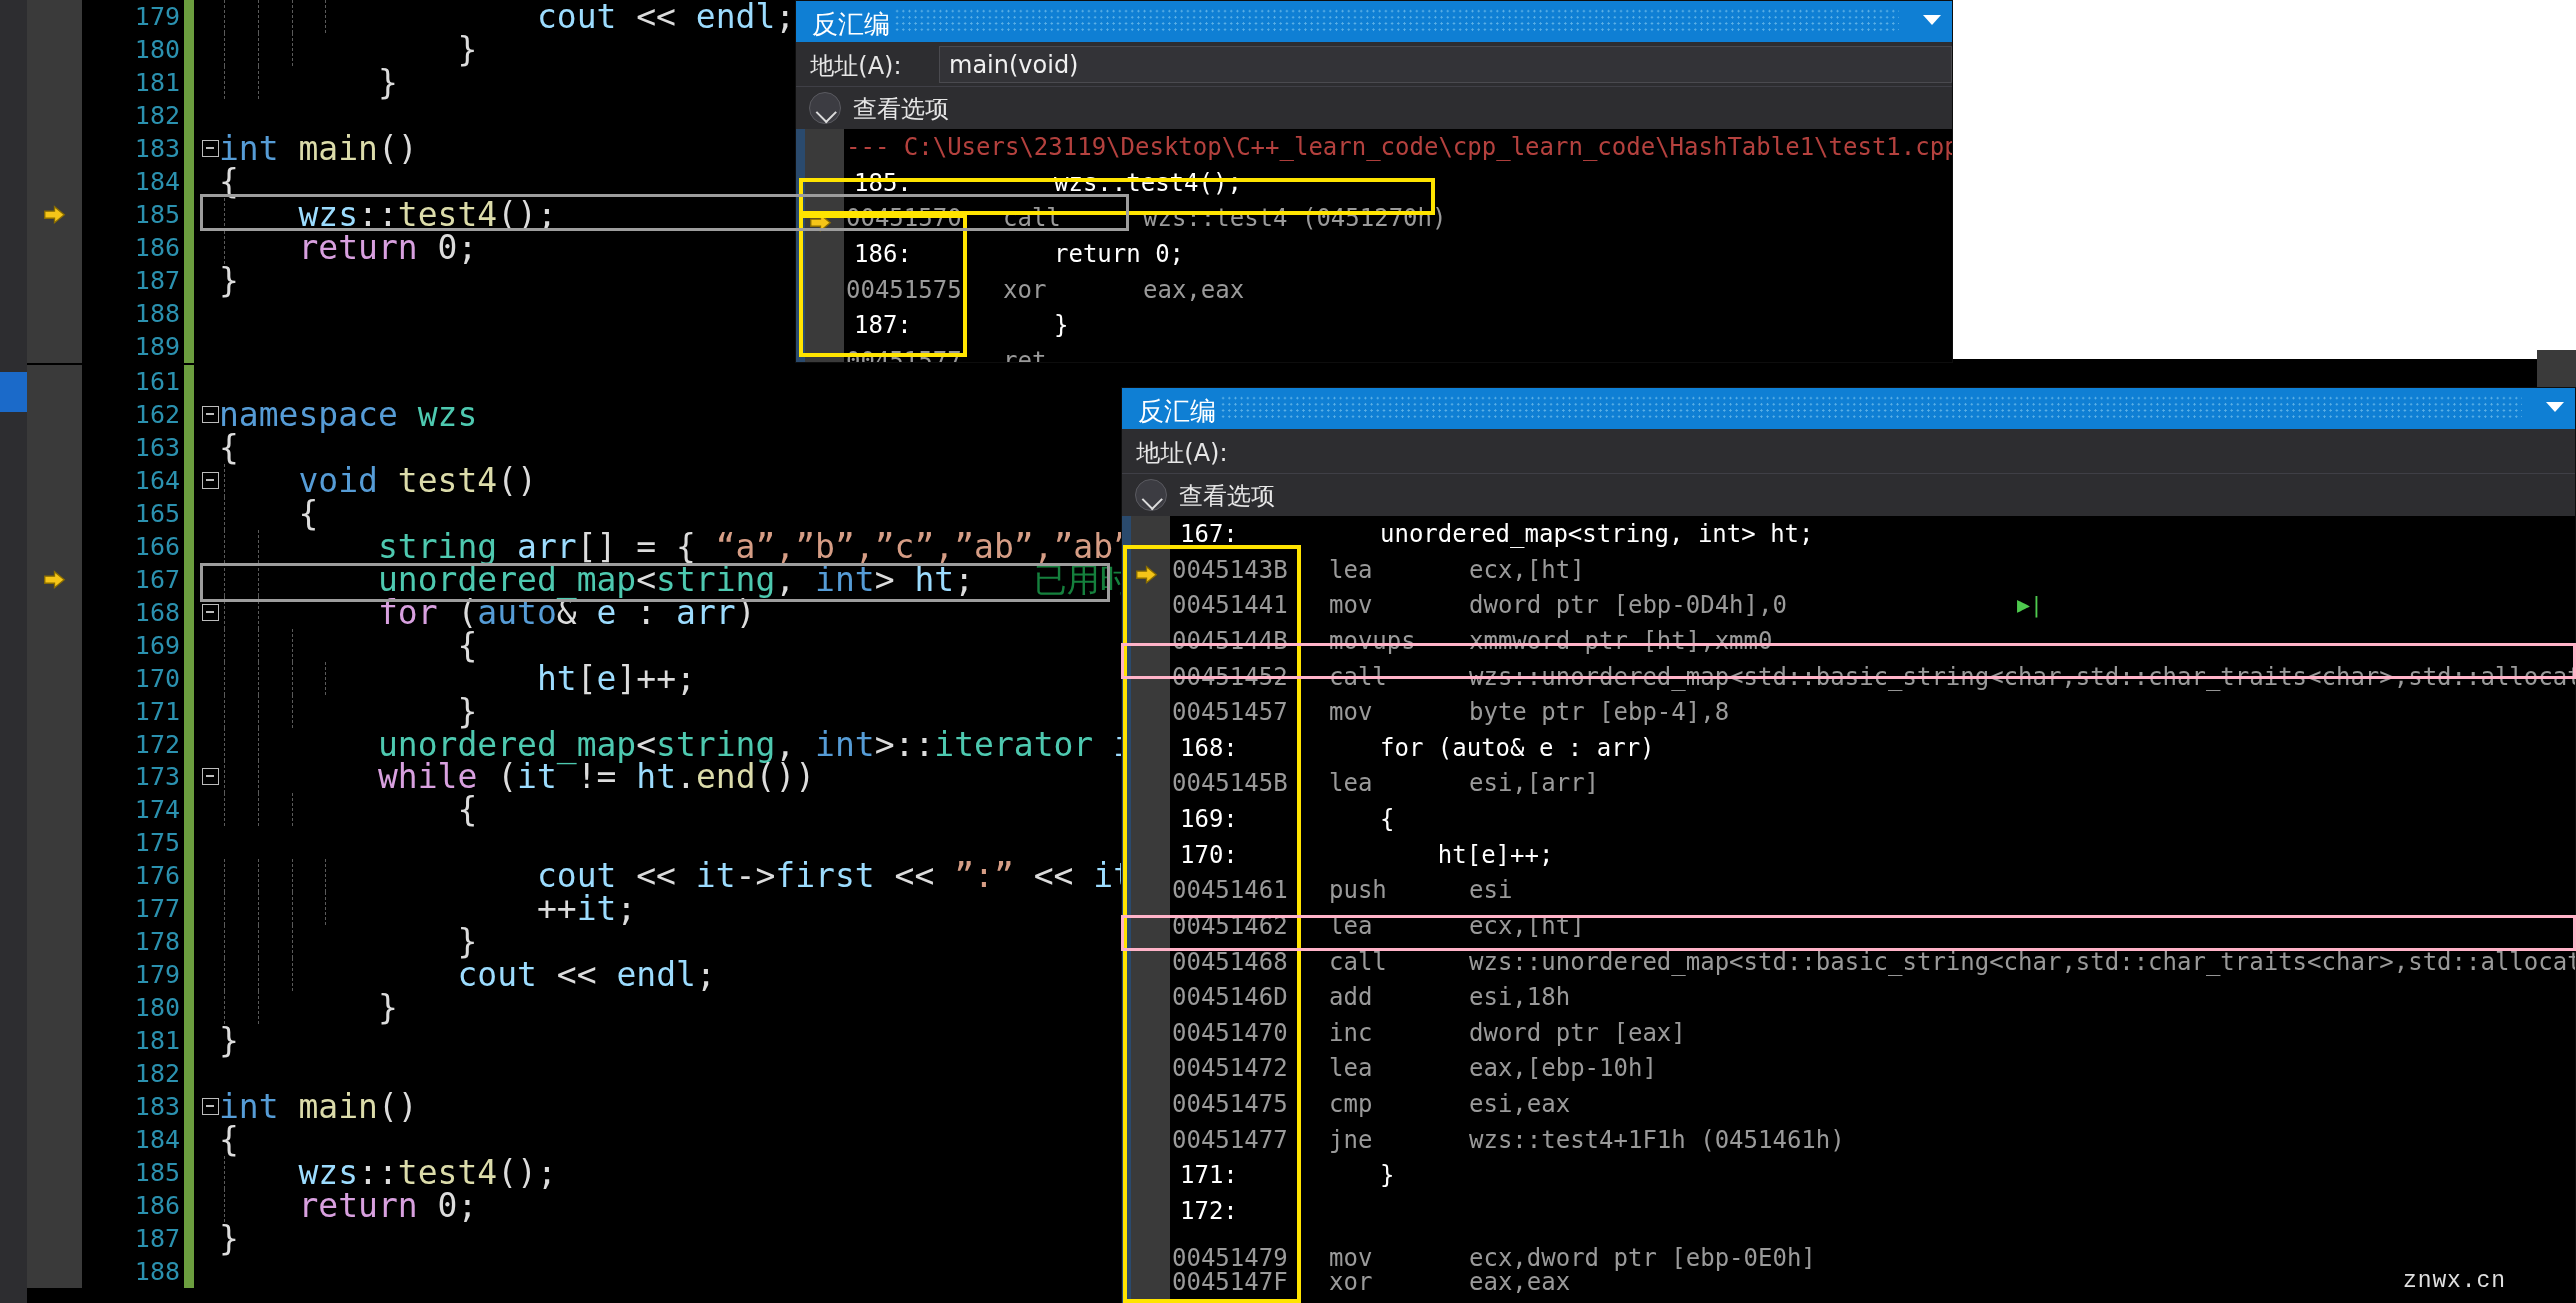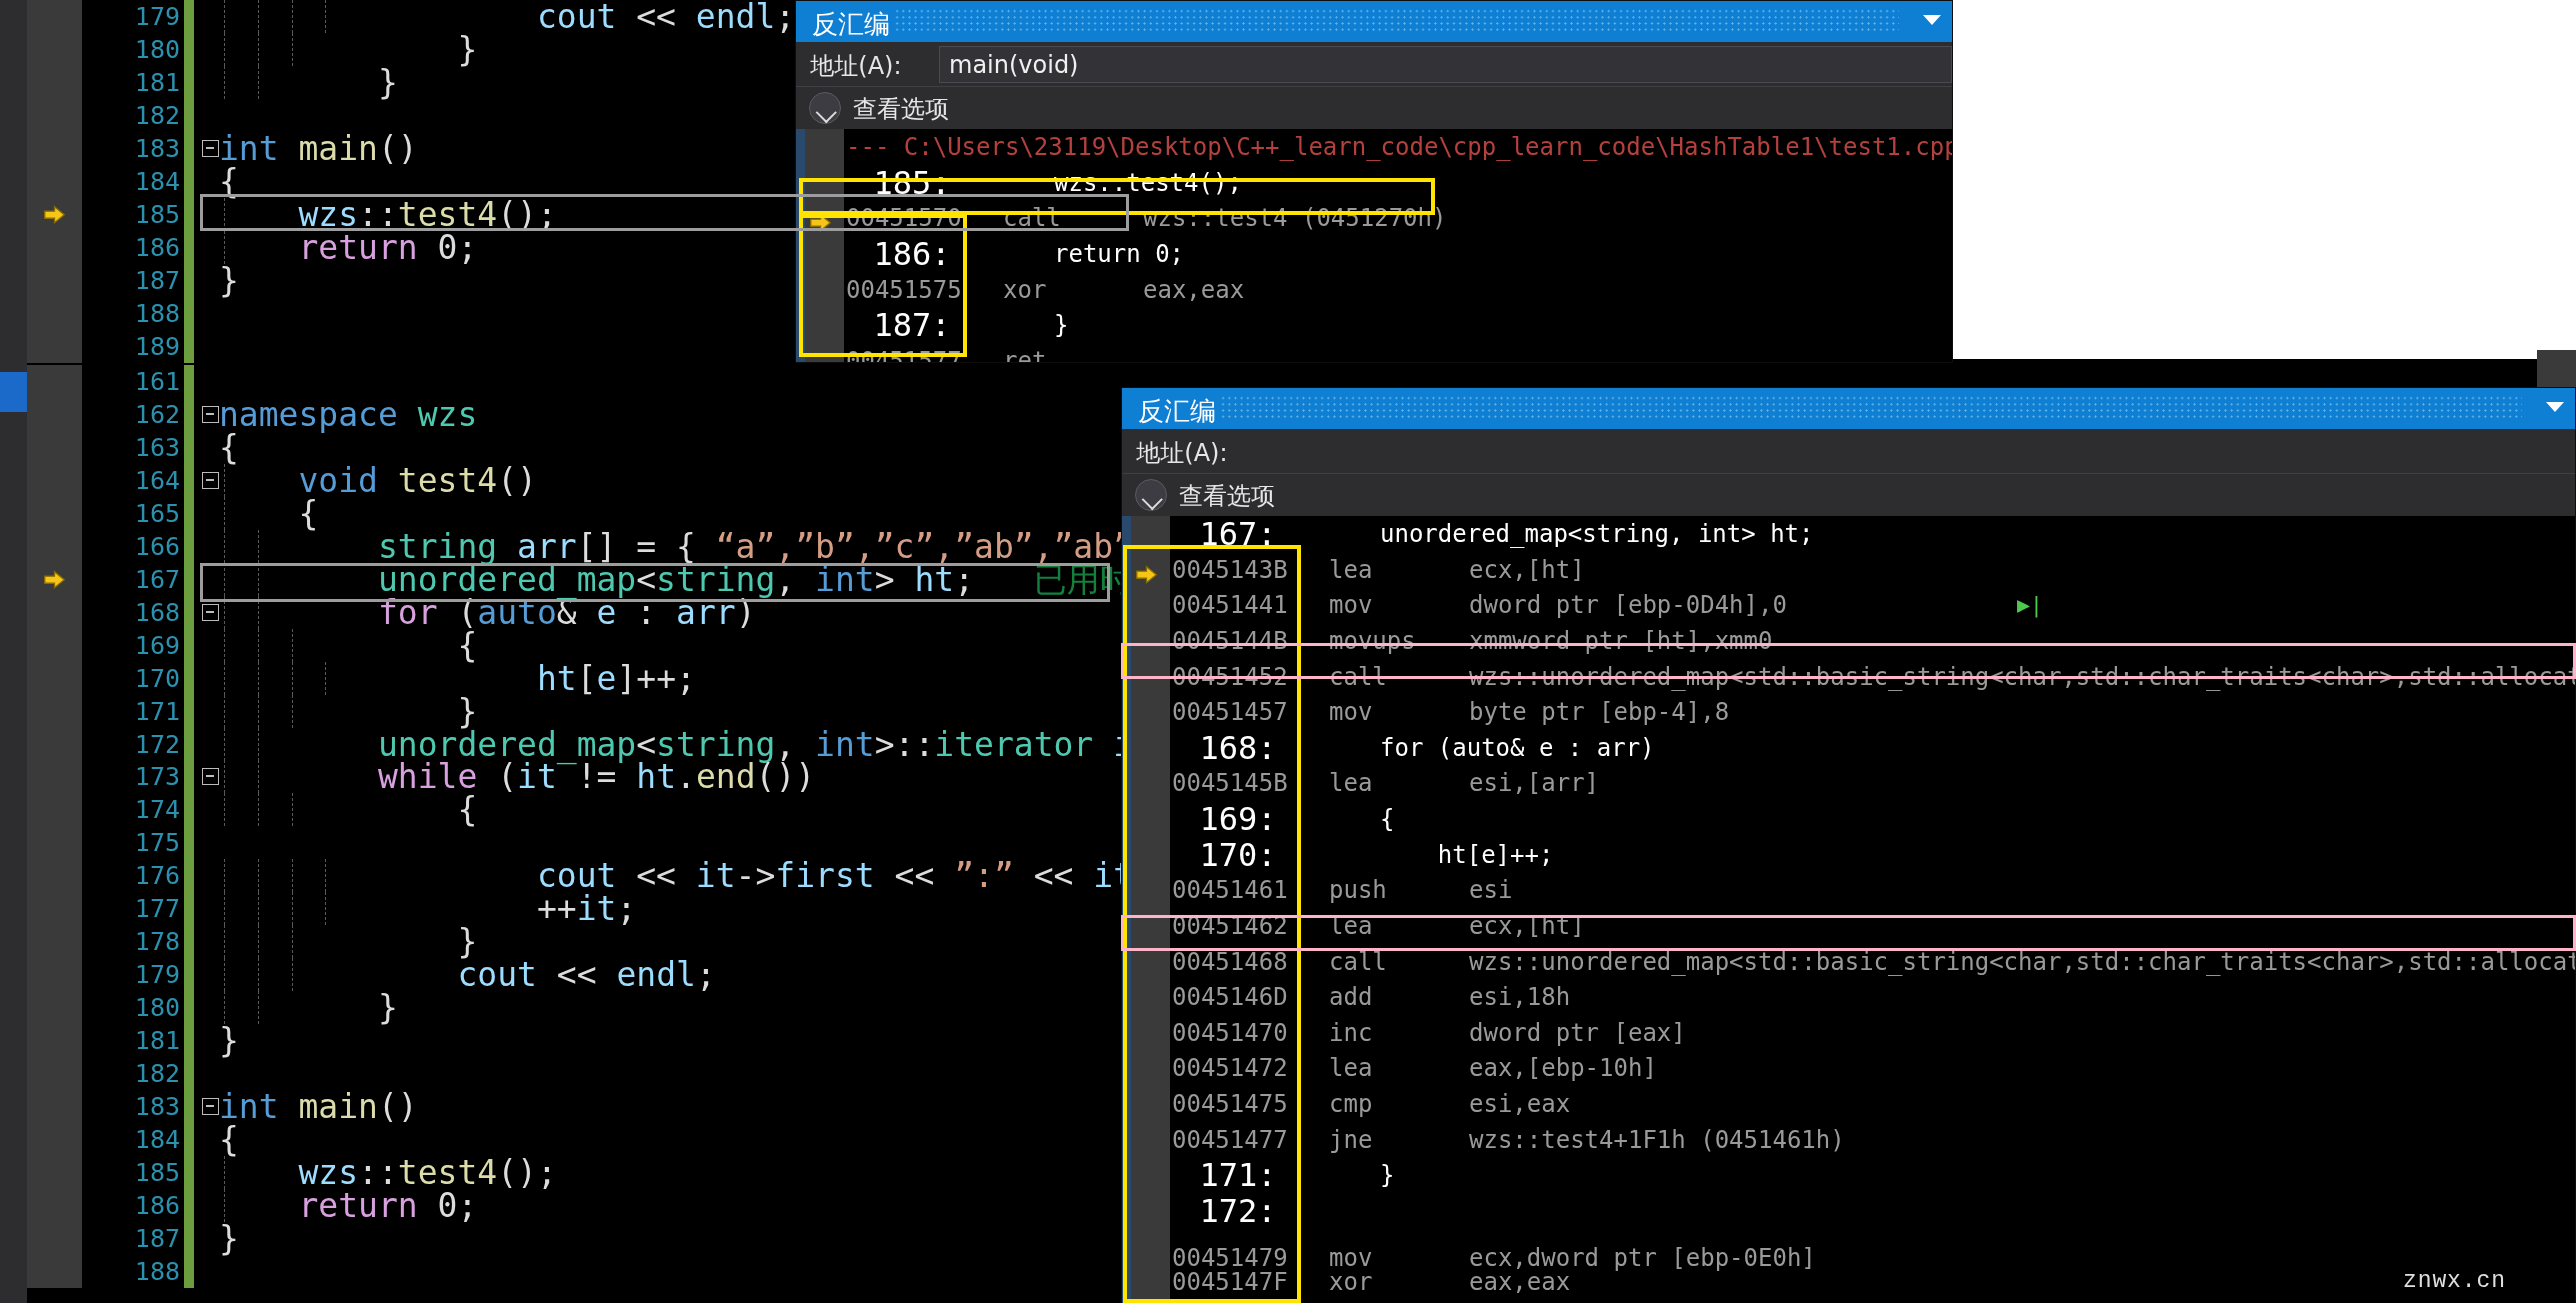--- a/index.html
+++ b/index.html
@@ -64,21 +64,21 @@
                      border-right:2.7px solid #dcdcdc; border-bottom:2.7px solid #dcdcdc; transform:rotate(45deg); }
   .dwin-opts .txt { position:absolute; left:57px; top:6.2px; color:#e6e6e6; font-size:24px;
                      font-family:"DejaVu Sans","Liberation Sans",sans-serif; }
 
   .dbody { position:absolute; left:0; right:0; bottom:0; top:0; background:#000; overflow:hidden; }
   .dbody .sidestrip { position:absolute; left:0; top:0; width:9px; height:100%; background:#2a4a6d; }
   .dbody .gutgrey { position:absolute; left:9px; top:0; width:39px; height:100%; background:#3a3a3a; }
 
   .drow { position:relative; height:34px; line-height:34px; white-space:pre; font-size:24px; }
   .daddr { position:absolute; left:50px; width:132px; text-align:left; color:#9a9a9a; font-size:24px; }
-  .dsrcn { position:absolute; left:50px; width:132px; text-align:center; color:#ffffff; font-size:32px; }
+  .dsrcn { position:absolute; left:58px; width:132px; text-align:left; color:#ffffff; font-size:24px; }
   .dmn   { position:absolute; left:207px; color:#9a9a9a; font-size:24px; }
   .dops  { position:absolute; left:347px; color:#9a9a9a; font-size:24px; }
   .dsrc  { position:absolute; left:240px; color:#ffffff; font-size:24px; }
   .dpath { position:absolute; left:50px; color:#b4413e; font-size:24px; }
   .darrow{ position:absolute; left:12.5px; top:7.1px; }
   .greenplay { position:absolute; color:#4ec94e; font-size:21.4px; }
 
   
   .anno { position:absolute; pointer-events:none; }
   .anno.yellow { border:4.5px solid #ffe400; }

